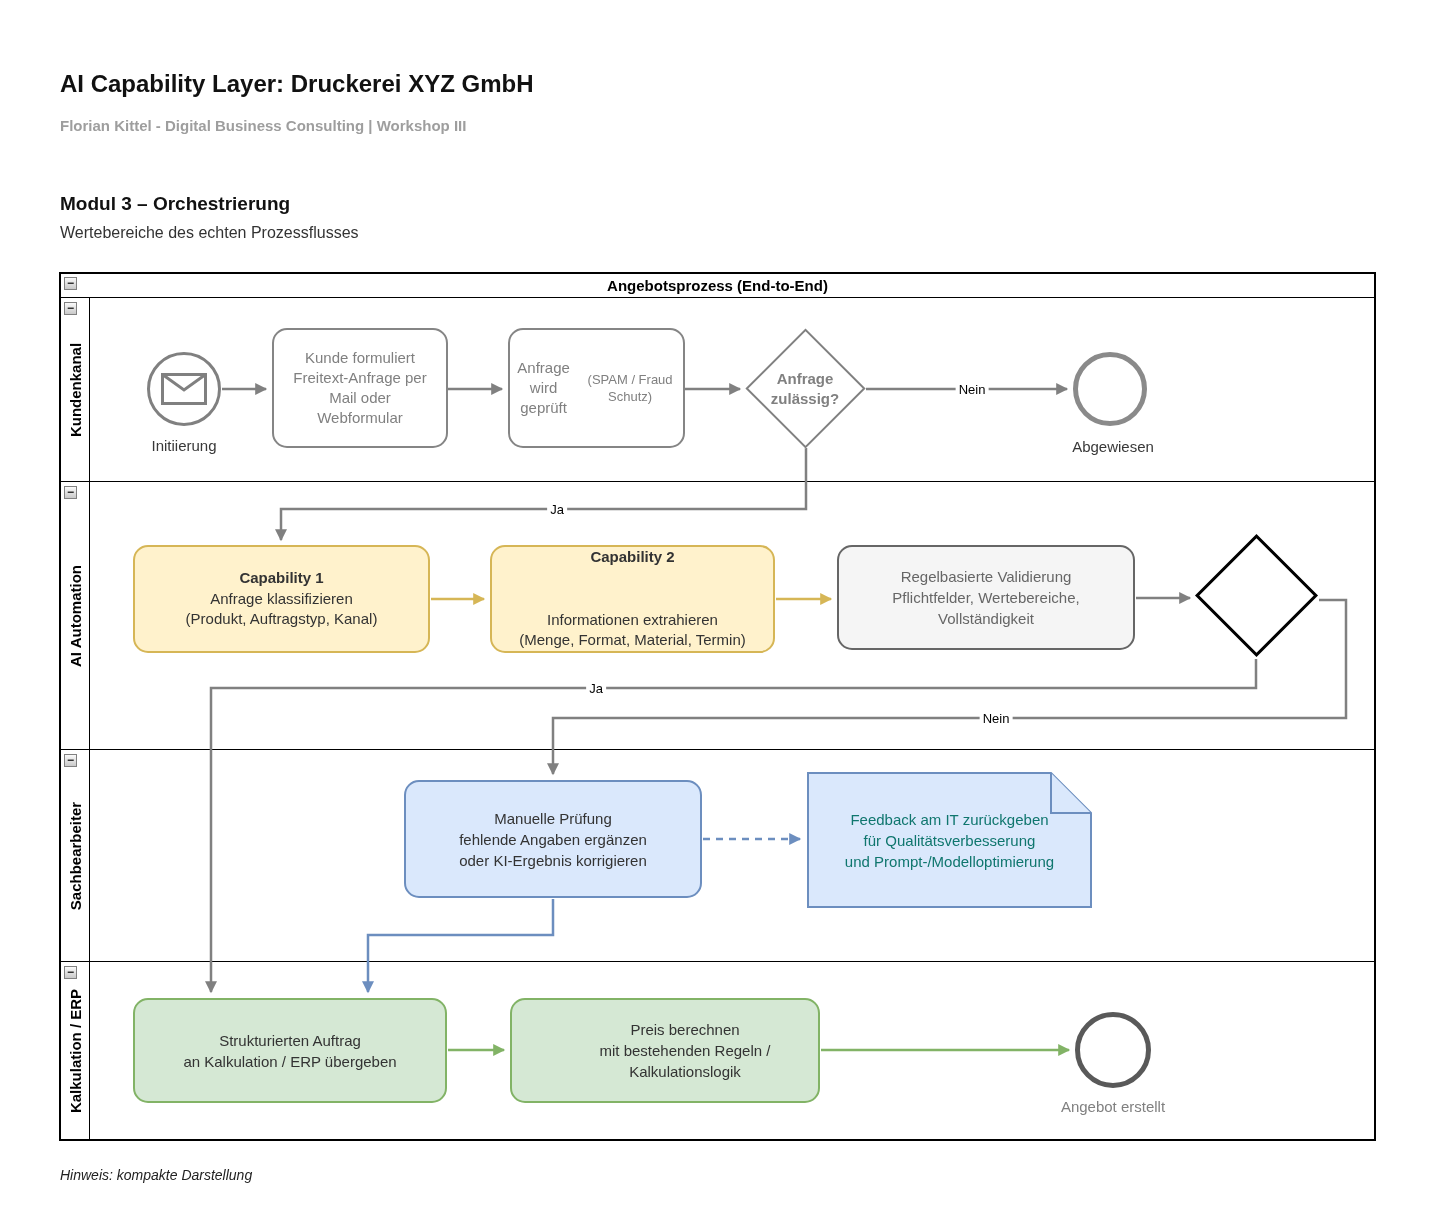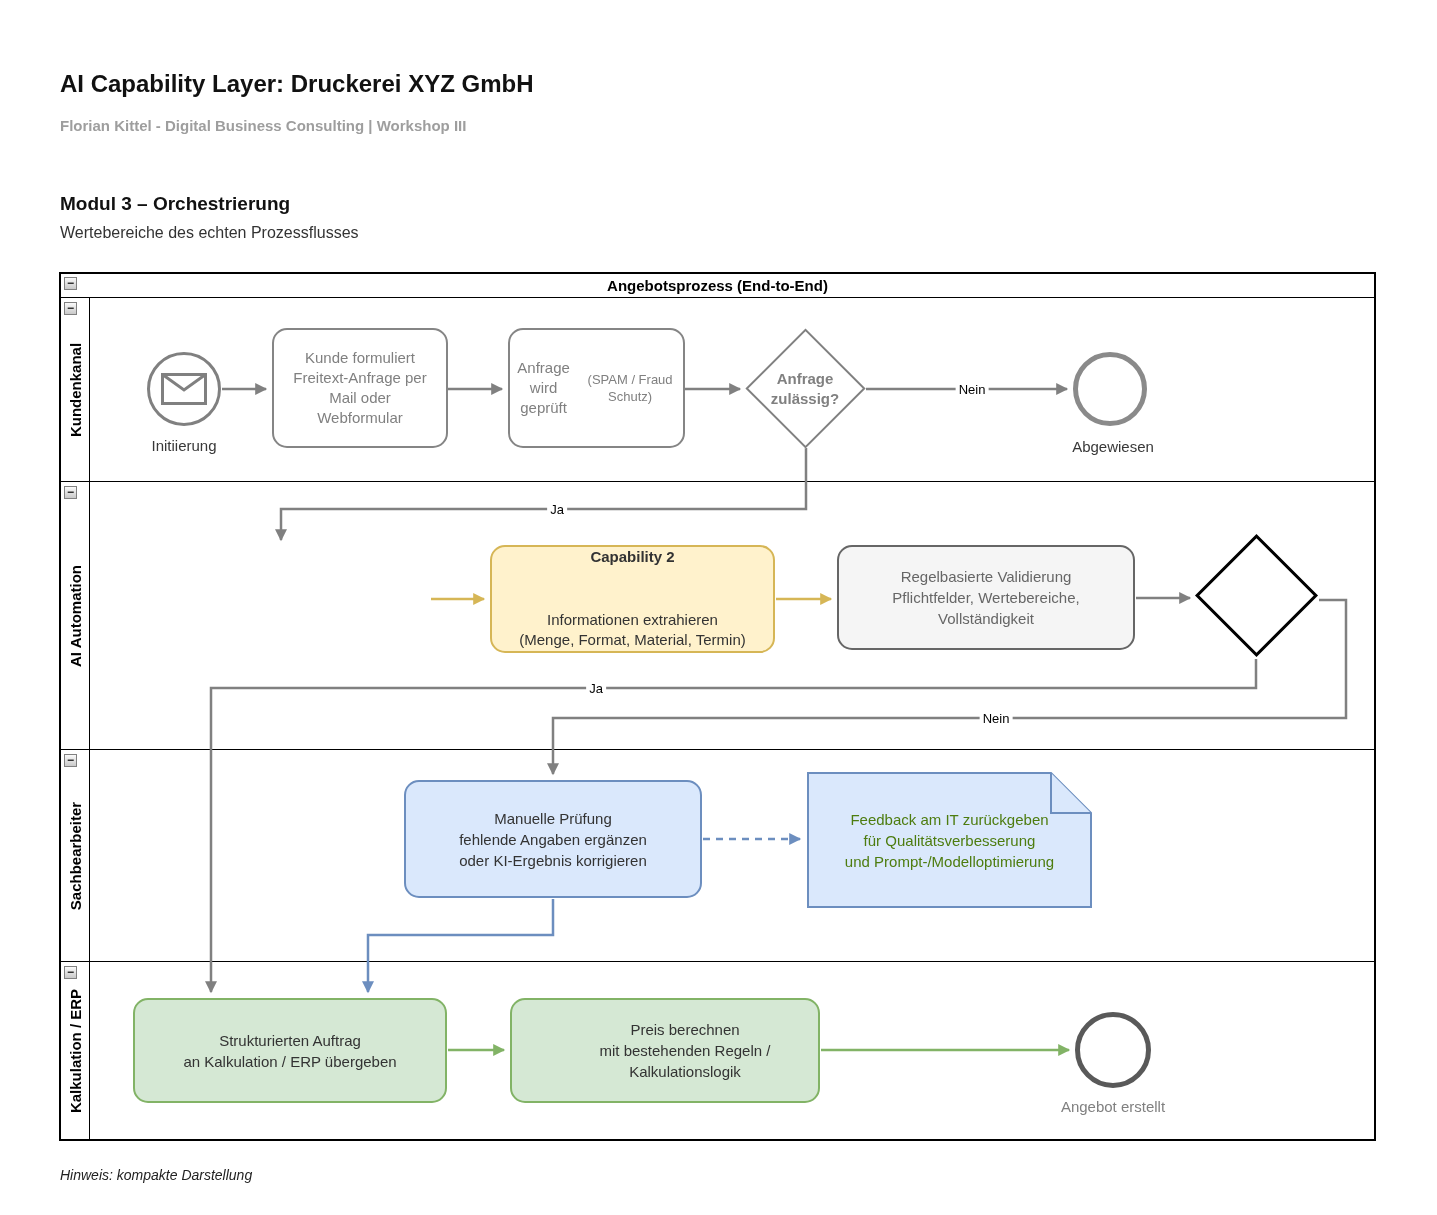--- a/index.html
+++ b/index.html
@@ -143,41 +143,46 @@
     <span class="small">(SPAM / Fraud Schutz)</span>
   </div>
 
   <div class="diamond" style="left:763px;top:346px;width:85px;height:85px;border:2px solid #808080;"></div>
   <div class="diamond-text" style="left:745px;top:345px;width:120px;height:87px;font-size:15px;color:#808080;line-height:1.3;">Anfrage
 zulässig?</div>
 
   <div class="node event" style="left:1073px;top:352px;width:74px;height:74px;border:5px solid #8a8a8a;"></div>
   <div class="node-label" style="left:1040px;top:438px;width:146px;color:#383838;">Abgewiesen</div>
 
+  <div class="node rounded" style="left:133px;top:545px;width:297px;height:108px;background:#FFF2CC;border:2px solid #D6B656;color:#333;flex-direction:column;line-height:1.38;">
+    <span class="cap-title">Capability 1</span>
+    <span>Anfrage klassifizieren
+(Produkt, Auftragstyp, Kanal)</span>
+  </div>
   <div class="node rounded" style="left:490px;top:545px;width:285px;height:108px;background:#FFF2CC;border:2px solid #D6B656;color:#333;flex-direction:column;line-height:1.38;justify-content:space-between;">
     <span class="cap-title">Capability 2</span>
     <span>Informationen extrahieren
 (Menge, Format, Material, Termin)</span>
   </div>
   <div class="node rounded" style="left:837px;top:545px;width:298px;height:105px;background:#F5F5F5;border:2px solid #666;color:#666;line-height:1.4;">Regelbasierte Validierung
 Pflichtfelder, Wertebereiche,
 Vollständigkeit</div>
 
   <div class="diamond" style="left:1213px;top:552px;width:87px;height:87px;border:3px solid #000;"></div>
 
   <div class="node rounded" style="left:404px;top:780px;width:298px;height:118px;background:#DAE8FC;border:2px solid #6C8EBF;color:#333;line-height:1.4;">Manuelle Prüfung
 fehlende Angaben ergänzen
 oder KI-Ergebnis korrigieren</div>
 
   <div class="node" style="left:807px;top:772px;width:285px;height:136px;">
     <svg style="position:absolute;left:0;top:0;" width="285" height="136" viewBox="0 0 285 136">
       <path d="M1,1 L244,1 L284,41 L284,135 L1,135 Z" fill="#DAE8FC" stroke="#6C8EBF" stroke-width="2"></path>
       <path d="M244,1 L244,41 L284,41" fill="#DAE8FC" stroke="#6C8EBF" stroke-width="2"></path>
     </svg>
-    <span style="position:relative;font-size:15px;color:#4d7c0f;line-height:1.4;">Feedback am IT zurückgeben
+    <span style="position:relative;font-size:15px;color:#0f766e;line-height:1.4;">Feedback am IT zurückgeben
 für Qualitätsverbesserung
 und Prompt-/Modelloptimierung</span>
   </div>
 
   <div class="node rounded" style="left:133px;top:998px;width:314px;height:105px;background:#D5E8D4;border:2px solid #82B366;color:#333;line-height:1.4;">Strukturierten Auftrag
 an Kalkulation / ERP übergeben</div>
   <div class="node rounded" style="left:510px;top:998px;width:310px;height:105px;background:#D5E8D4;border:2px solid #82B366;color:#333;line-height:1.4;padding-left:40px;">Preis berechnen
 mit bestehenden Regeln /
 Kalkulationslogik</div>
 

